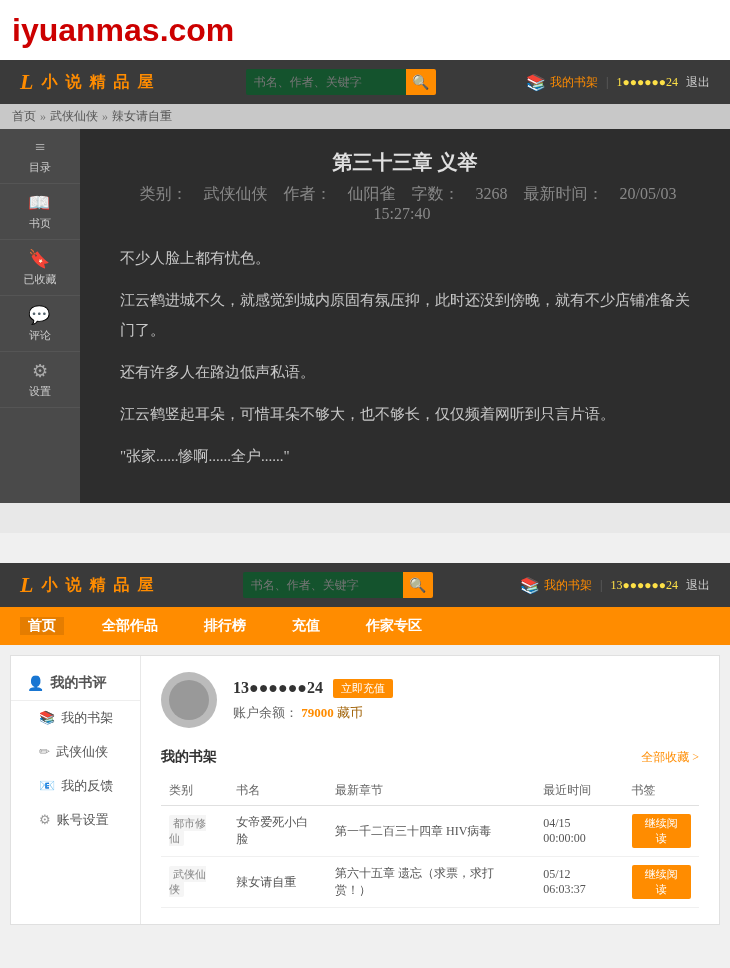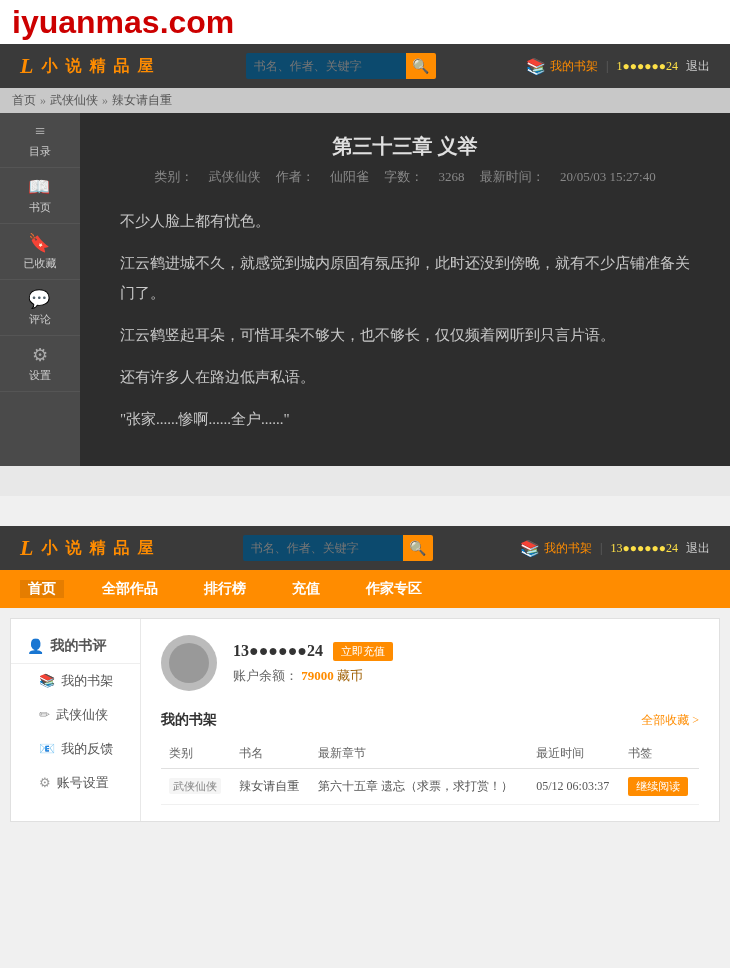--- a/index.html
+++ b/index.html
@@ -2,21 +2,21 @@
 <html><head>
   <meta charset="utf-8">
   <style>
     * { margin: 0; padding: 0; box-sizing: border-box; }
     body { font-family: 'SimSun', '宋体', serif; background: #f0f0f0; width: 730px; }
 
     
     .watermark {
       background: #fff;
       padding: 8px 12px;
-      height: 44px;
+      height: 60px;
       display: flex;
       align-items: center;
     }
     .watermark-text {
       color: #cc0000;
       font-size: 32px;
       font-weight: bold;
       font-family: Arial, sans-serif;
     }
 
@@ -50,21 +50,21 @@
       display: flex;
       align-items: center;
     }
     .search-input1 {
       width: 160px;
       height: 26px;
       border: none;
       padding: 0 8px;
       font-size: 12px;
       color: #999;
-      background: #0c4a6e;
+      background: #14532d;
       border-radius: 2px 0 0 2px;
     }
     .search-btn1 {
       background: #ff8c00;
       border: none;
       width: 30px;
       height: 26px;
       cursor: pointer;
       border-radius: 0 2px 2px 0;
       color: white;
@@ -146,21 +146,21 @@
     .chapter-title {
       text-align: center;
       color: #e0e0e0;
       font-size: 20px;
       font-weight: bold;
       margin-bottom: 8px;
     }
     .chapter-meta {
       text-align: center;
       color: #888;
-      font-size: 13px;
+      font-size: 16px;
       margin-bottom: 20px;
     }
     .chapter-meta span { margin: 0 6px; }
     .chapter-text {
       color: #c8c8c8;
       font-size: 15px;
       line-height: 2;
     }
     .chapter-text p { margin-bottom: 12px; }
 
@@ -387,22 +387,22 @@
         <span>作者：</span>
         <span>仙阳雀</span>
         <span>字数：</span>
         <span>3268</span>
         <span>最新时间：</span>
         <span>20/05/03 15:27:40</span>
       </div>
       <div class="chapter-text">
         <p>不少人脸上都有忧色。</p>
         <p>江云鹤进城不久，就感觉到城内原固有氛压抑，此时还没到傍晚，就有不少店铺准备关门了。</p>
+        <p>还有许多人在路边低声私语。</p>
         <p>江云鹤竖起耳朵，可惜耳朵不够大，也不够长，仅仅频着网听到只言片语。</p>
-        <p>还有许多人在路边低声私语。</p>
         <p>"张家......惨啊......全户......"</p>
       </div>
     </div>
   </div>
 </div>
 
 <div style="height:30px; background:#e8e8e8;"></div>
 
 <div class="section2">
 
@@ -490,20 +490,33 @@
               <th>类别</th>
               <th>书名</th>
               <th>最新章节</th>
               <th>最近时间</th>
               <th>书签</th>
             </tr>
           </thead>
           <tbody>
             <tr>
               <td>
+                <span class="book-type">都市修仙</span>
+              </td>
+              <td>
+                <a href="#" class="book-link">女帝爱死小白脸</a>
+              </td>
+              <td>第一千二百三十四章 HIV病毒</td>
+              <td>04/15 00:00:00</td>
+              <td>
+                <button class="read-btn">继续阅读</button>
+              </td>
+            </tr>
+            <tr>
+              <td>
                 <span class="book-type">武侠仙侠</span>
               </td>
               <td>
                 <a href="#" class="book-link">辣女请自重</a>
               </td>
               <td>第六十五章 遗忘（求票，求打赏！）</td>
               <td>05/12 06:03:37</td>
               <td>
                 <button class="read-btn">继续阅读</button>
               </td>

